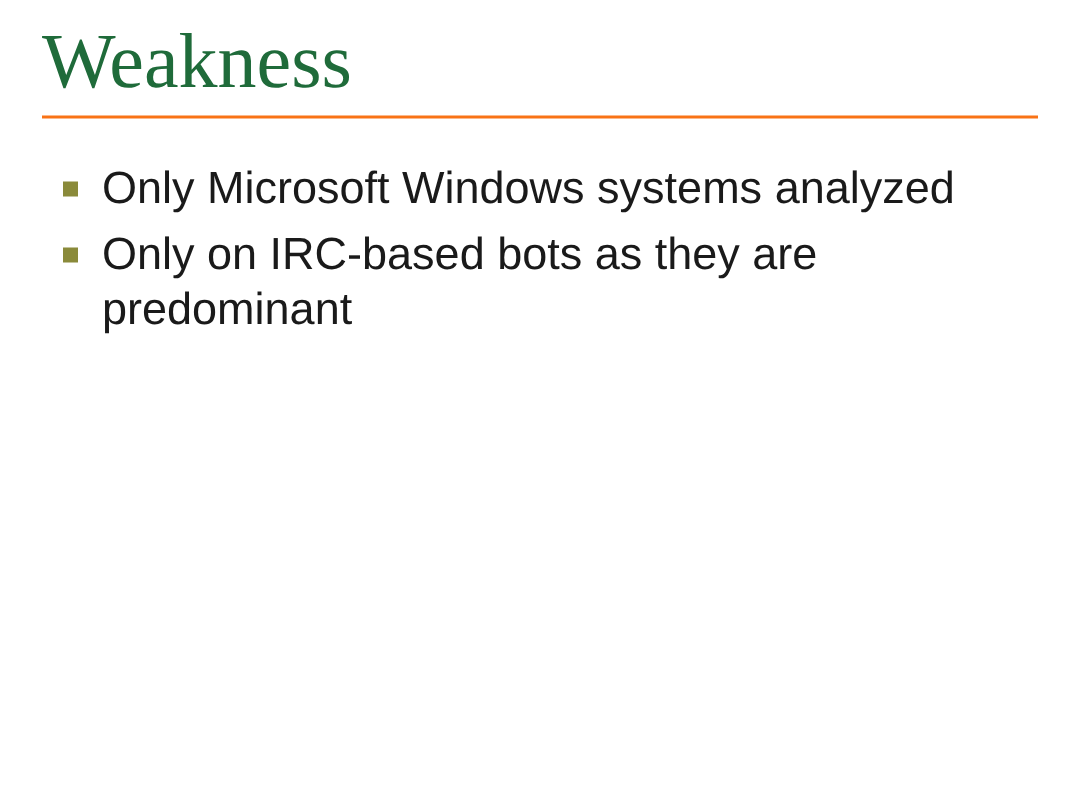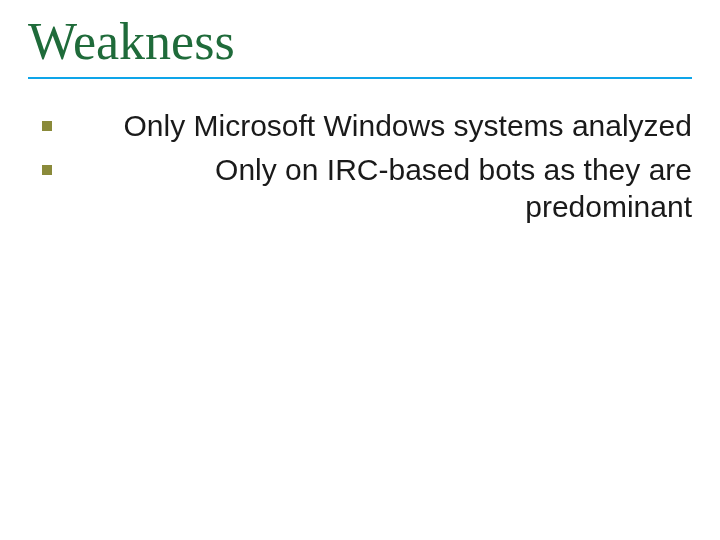--- a/index.html
+++ b/index.html
@@ -14,21 +14,21 @@
       font-family: Arial, Helvetica, sans-serif;
       position: relative;
       overflow: hidden;
     }
     .slide {
       width: 100%;
       height: 100%;
       padding: 12px 28px 20px 28px;
     }
     .title-wrap {
-      border-bottom: 2px solid #0ea5e9;
+      border-bottom: 2px solid #f97316;
       padding-bottom: 6px;
       margin-bottom: 28px;
     }
     .title {
       font-family: "Times New Roman", Times, serif;
       font-size: 52px;
       font-weight: 400;
       color: #1f6b3a;
       letter-spacing: 0px;
     }
@@ -36,21 +36,20 @@
       list-style: none;
       padding-left: 10px;
     }
     .bullets li {
       position: relative;
       padding-left: 30px;
       font-size: 30px;
       line-height: 1.25;
       color: #1a1a1a;
       margin-bottom: 6px;
-      text-align: right;
     }
     .bullet-icon {
       position: absolute;
       left: 4px;
       top: 14px;
       width: 10px;
       height: 10px;
       background: #8a8a3a;
       display: inline-block;
     }

